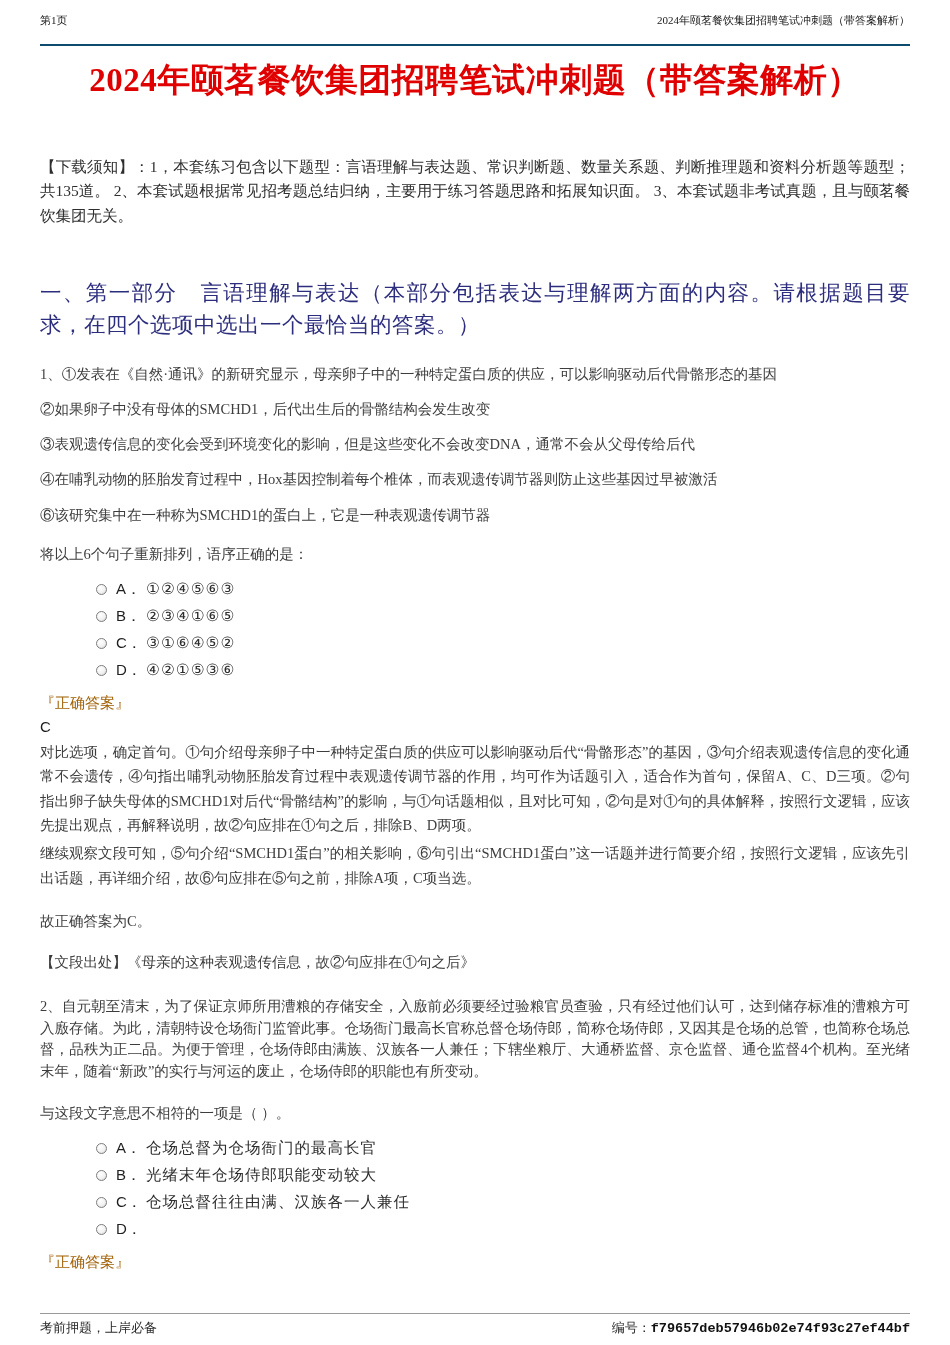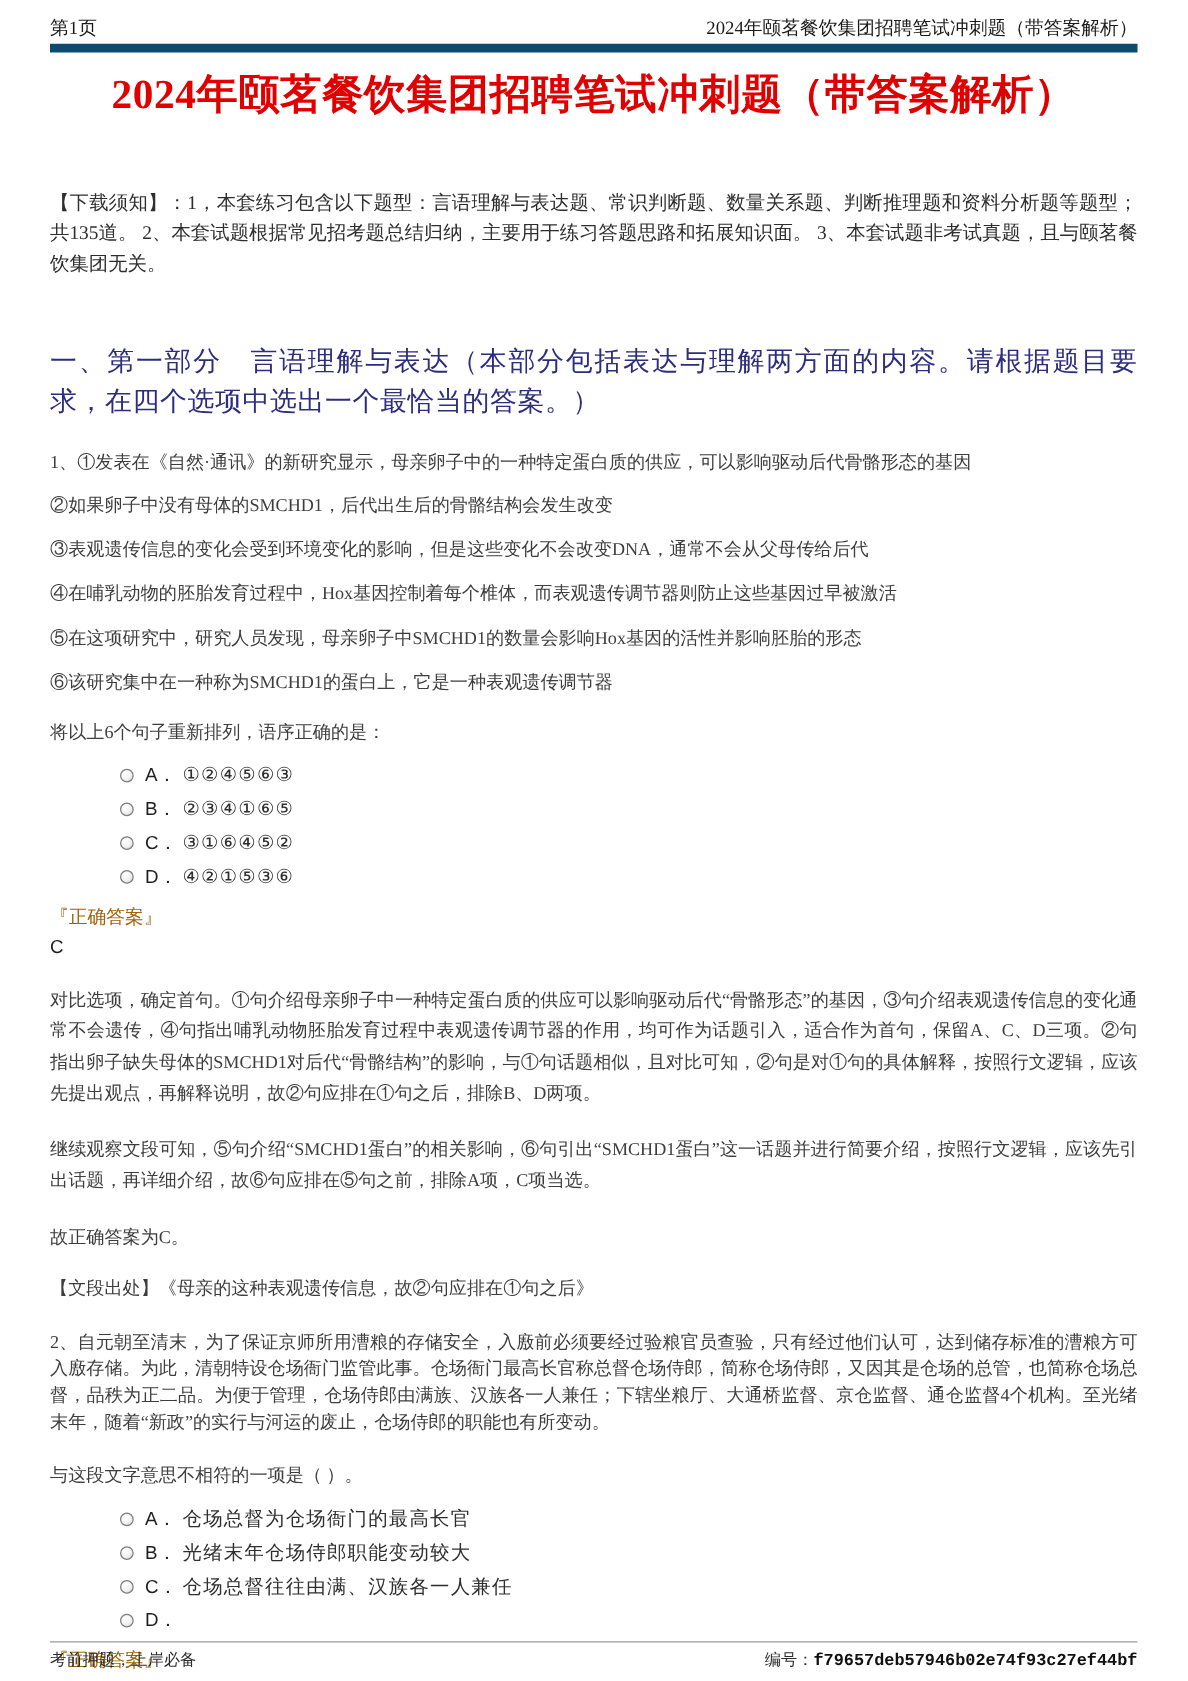--- a/index.html
+++ b/index.html
@@ -8,23 +8,23 @@
     background: #ffffff;
     font-family: "Liberation Serif", "DejaVu Serif", serif;
     color: #3a3a3a;
     position: relative;
   }
   .page { padding: 0 40px; position: relative; height: 100%; }
 
   
   .header {
     display: flex; justify-content: space-between; align-items: flex-end;
-    padding-top: 13px; padding-bottom: 3px;
-    border-bottom: 7px solid #0c4a6e;
-    font-size: 15px; color: #1a1a1a;
+    padding-top: 13px; padding-bottom: 16px;
+    border-bottom: 2px solid #0c4a6e;
+    font-size: 11px; color: #1a1a1a;
   }
 
   
   .doc-title {
     margin-top: 13px;
     text-align: center;
     color: var(--title-red, #e00000);
     font-size: 33px;
     font-weight: bold;
     letter-spacing: 0.5px;
@@ -85,21 +85,21 @@
   .opt-text { font-size: 15.5px; color: #2e2e2e; letter-spacing: 1px; }
 
   
   .ans-label { font-size: 15px; color: #a16207; margin-top: 9px; line-height: 1.45; }
   .ans-value {
     font-family: "Liberation Sans", "DejaVu Sans", sans-serif;
     font-size: 15px; color: #1d1d1d; line-height: 1.4; margin-top: 1px;
   }
   .analysis-p {
     font-size: 14.5px; line-height: 1.7; text-align: justify;
-    color: #3d3d3d; margin-top: 21px;
+    color: #3d3d3d; margin-top: 3px;
   }
   .single-line { margin-top: 22px; font-size: 14.5px; color: #3d3d3d; }
 
   
   .footer {
     position: absolute; left: 40px; right: 40px; bottom: 8px;
     border-top: 1px solid #9a9a9a;
     padding-top: 5px;
     display: flex; justify-content: space-between; align-items: baseline;
   }
@@ -124,21 +124,20 @@
 
   <div class="notice">【下载须知】：1，本套练习包含以下题型：言语理解与表达题、常识判断题、数量关系题、判断推理题和资料分析题等题型；共135道。 2、本套试题根据常见招考题总结归纳，主要用于练习答题思路和拓展知识面。 3、本套试题非考试真题，且与颐茗餐饮集团无关。</div>
 
   <div class="section-heading">一、第一部分　言语理解与表达（本部分包括表达与理解两方面的内容。请根据题目要求，在四个选项中选出一个最恰当的答案。）</div>
 
   <div>
     <div class="qline first">1、①发表在《自然·通讯》的新研究显示，母亲卵子中的一种特定蛋白质的供应，可以影响驱动后代骨骼形态的基因</div>
     <div class="qline">②如果卵子中没有母体的SMCHD1，后代出生后的骨骼结构会发生改变</div>
     <div class="qline">③表观遗传信息的变化会受到环境变化的影响，但是这些变化不会改变DNA，通常不会从父母传给后代</div>
     <div class="qline">④在哺乳动物的胚胎发育过程中，Hox基因控制着每个椎体，而表观遗传调节器则防止这些基因过早被激活</div>
-    <div class="qline">⑤在这项研究中，研究人员发现，母亲卵子中SMCHD1的数量会影响Hox基因的活性并影响胚胎的形态</div>
     <div class="qline">⑥该研究集中在一种称为SMCHD1的蛋白上，它是一种表观遗传调节器</div>
     <div class="stem">将以上6个句子重新排列，语序正确的是：</div>
 
     <div class="options">
       <label class="option-row">
         <input type="radio" name="q1" class="radio" style="">
         <span class="opt-letter">A．</span>
         <span class="opt-text">①②④⑤⑥③</span>
       </label>
       <label class="option-row">

